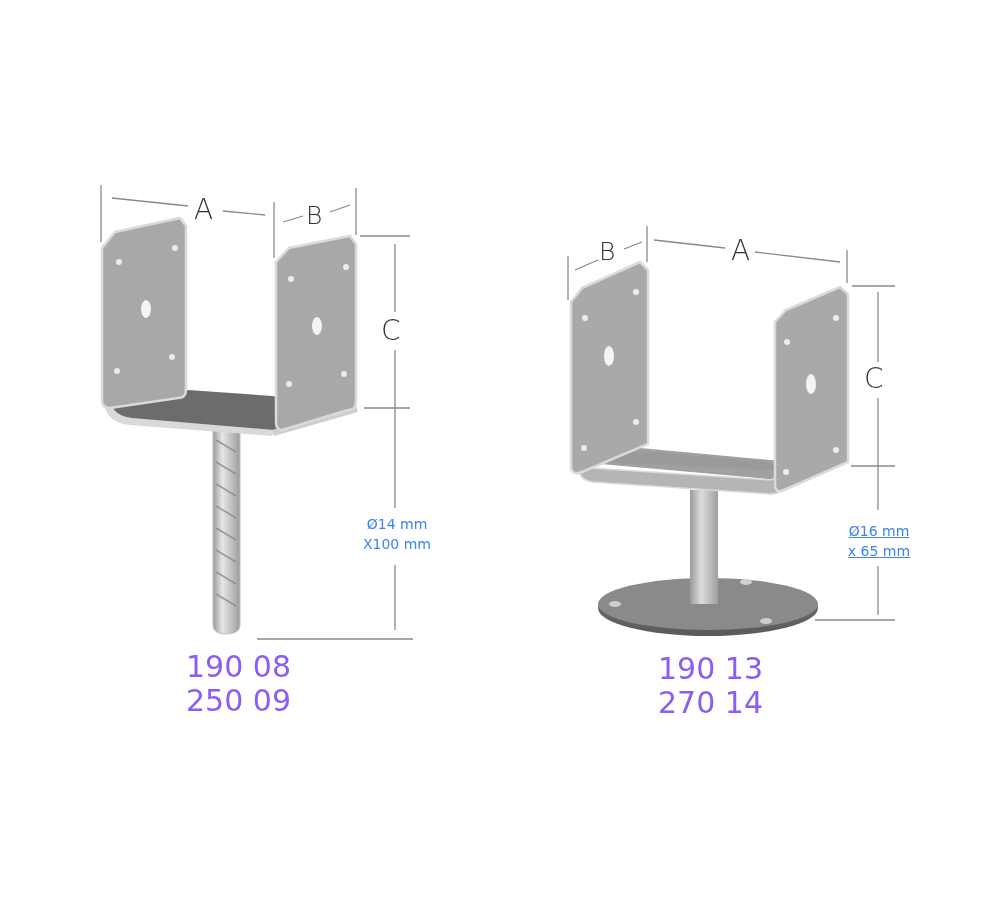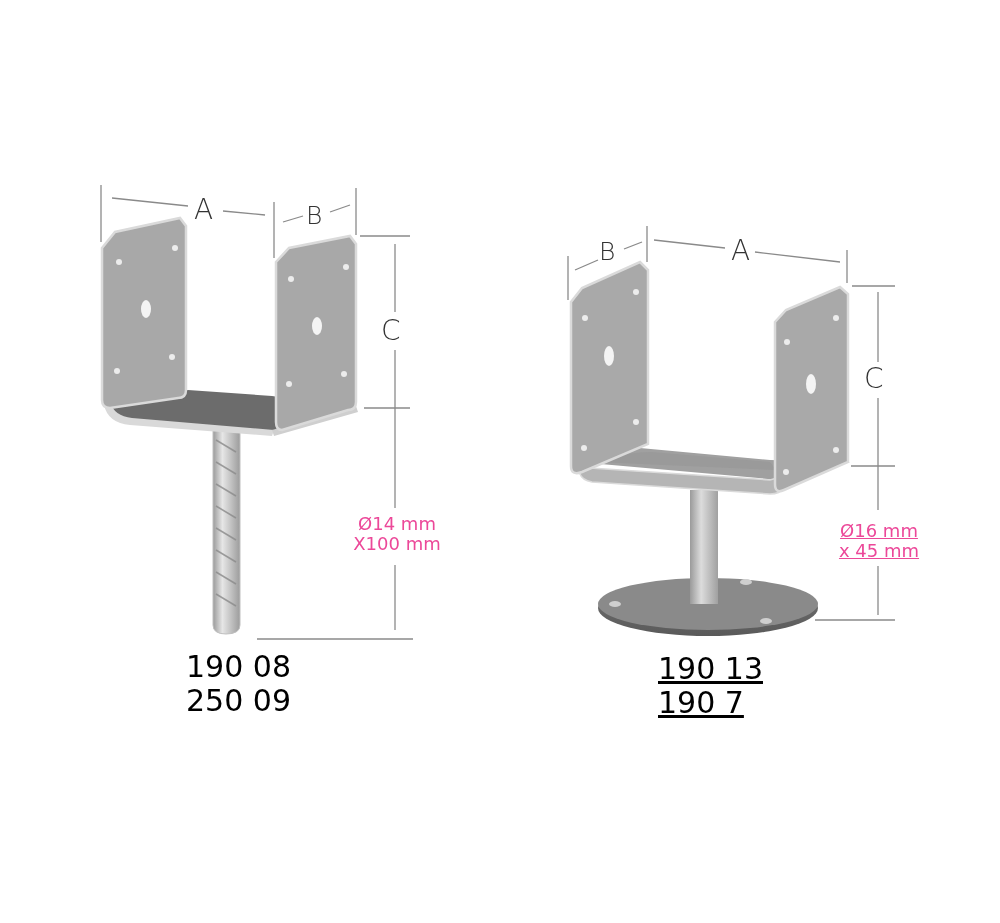--- a/index.html
+++ b/index.html
@@ -1,21 +1,21 @@
 <!DOCTYPE html>
 <html><head>
 <meta charset="utf-8">
 <style>
   html, body { margin: 0; padding: 0; background: #ffffff; }
   body { width: 1000px; height: 923px; position: relative; overflow: hidden; font-family: "DejaVu Sans", sans-serif; }
   .canvas { position: absolute; left: 0; top: 0; width: 1000px; height: 923px; }
   .lbl { position: absolute; color: #3a3a3a; font-family: "DejaVu Sans", sans-serif; line-height: 1; white-space: nowrap; }
   .dimletter { font-size: 28px; font-weight: 300; color: #333; }
-  .spec { font-size: 18px; color: #ec4899; text-align: center; line-height: 20px; }
-  .code { font-size: 30px; color: #000000; letter-spacing: 0px; line-height: 34px; }
+  .spec { font-size: 14px; color: #3b82f6; text-align: center; line-height: 20px; }
+  .code { font-size: 30px; color: #8b5cf6; letter-spacing: 0px; line-height: 34px; text-align: center; }
 </style>
 </head>
 <body>
 
 <div class="canvas">
 <svg width="1000" height="923" viewBox="0 0 1000 923" xmlns="http://www.w3.org/2000/svg">
   <defs>
     <linearGradient id="rodGrad" x1="0" x2="1" y1="0" y2="0">
       <stop offset="0" stop-color="#9a9a9a"></stop>
       <stop offset="0.35" stop-color="#e6e6e6"></stop>
@@ -158,19 +158,19 @@
   <div>190 08</div>
   <div>250 09</div>
 </div>
 
 
 <span class="lbl dimletter" style="left:599px;top:239px;font-size:25px;">B</span>
 <span class="lbl dimletter" style="left:731px;top:237px;">A</span>
 <span class="lbl dimletter" style="left:864px;top:365px;">C</span>
 <div class="lbl spec" style="left:834px;top:521px;width:90px;text-decoration:underline;">
   <div>Ø16 mm</div>
-  <div>x 45 mm</div>
+  <div>x 65 mm</div>
 </div>
-<div class="lbl code" style="left:658px;top:652px;text-decoration:underline;">
+<div class="lbl code" style="left:658px;top:652px;">
   <div>190 13</div>
-  <div>190 7</div>
+  <div>270 14</div>
 </div>
 </div>
 
 </body></html>

